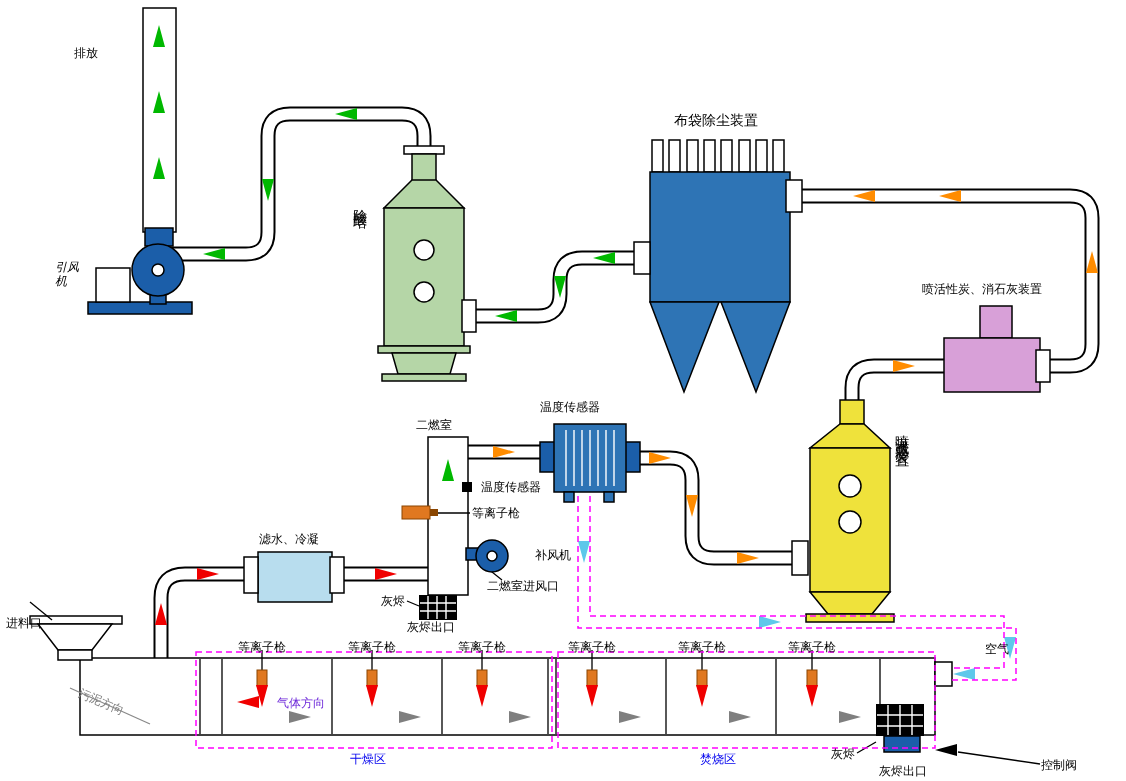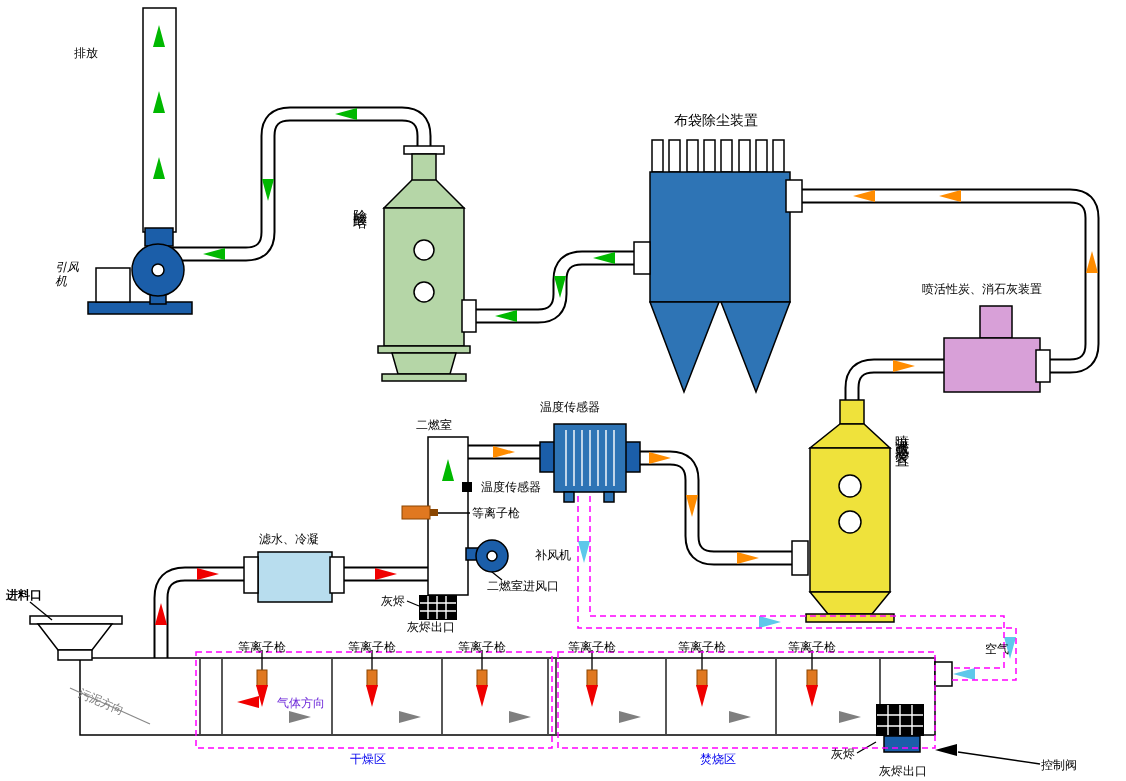--- a/index.html
+++ b/index.html
@@ -262,21 +262,21 @@
 <div class="lbl vtext fs14" style="left:894px;top:424px;">喷淋式急冷装置</div>
 <div class="lbl" style="left:540px;top:400px;">温度传感器</div>
 <div class="lbl" style="left:416px;top:418px;">二燃室</div>
 <div class="lbl fs12" style="left:481px;top:480px;">温度传感器</div>
 <div class="lbl fs12" style="left:472px;top:506px;">等离子枪</div>
 <div class="lbl fs12" style="left:511px;top:548px;margin-left:24px;">补风机</div>
 <div class="lbl fs12" style="left:487px;top:579px;">二燃室进风口</div>
 <div class="lbl fs12" style="left:381px;top:594px;">灰烬</div>
 <div class="lbl fs12" style="left:407px;top:620px;">灰烬出口</div>
 <div class="lbl" style="left:259px;top:532px;">滤水、冷凝</div>
-<div class="lbl" style="left:6px;top:588px;font-weight:bold;">进料口</div>
+<div class="lbl" style="left:6px;top:616px;">进料口</div>
 <div class="lbl fs12 c-gray rot" style="left:82px;top:686px;">污泥方向</div>
 <div class="lbl fs12 c-red" style="left:277px;top:696px;">气体方向</div>
 
 <div class="lbl fs12" style="left:238px;top:640px;">等离子枪</div>
 <div class="lbl fs12" style="left:348px;top:640px;">等离子枪</div>
 <div class="lbl fs12" style="left:458px;top:640px;">等离子枪</div>
 <div class="lbl fs12" style="left:568px;top:640px;">等离子枪</div>
 <div class="lbl fs12" style="left:678px;top:640px;">等离子枪</div>
 <div class="lbl fs12" style="left:788px;top:640px;">等离子枪</div>
 

